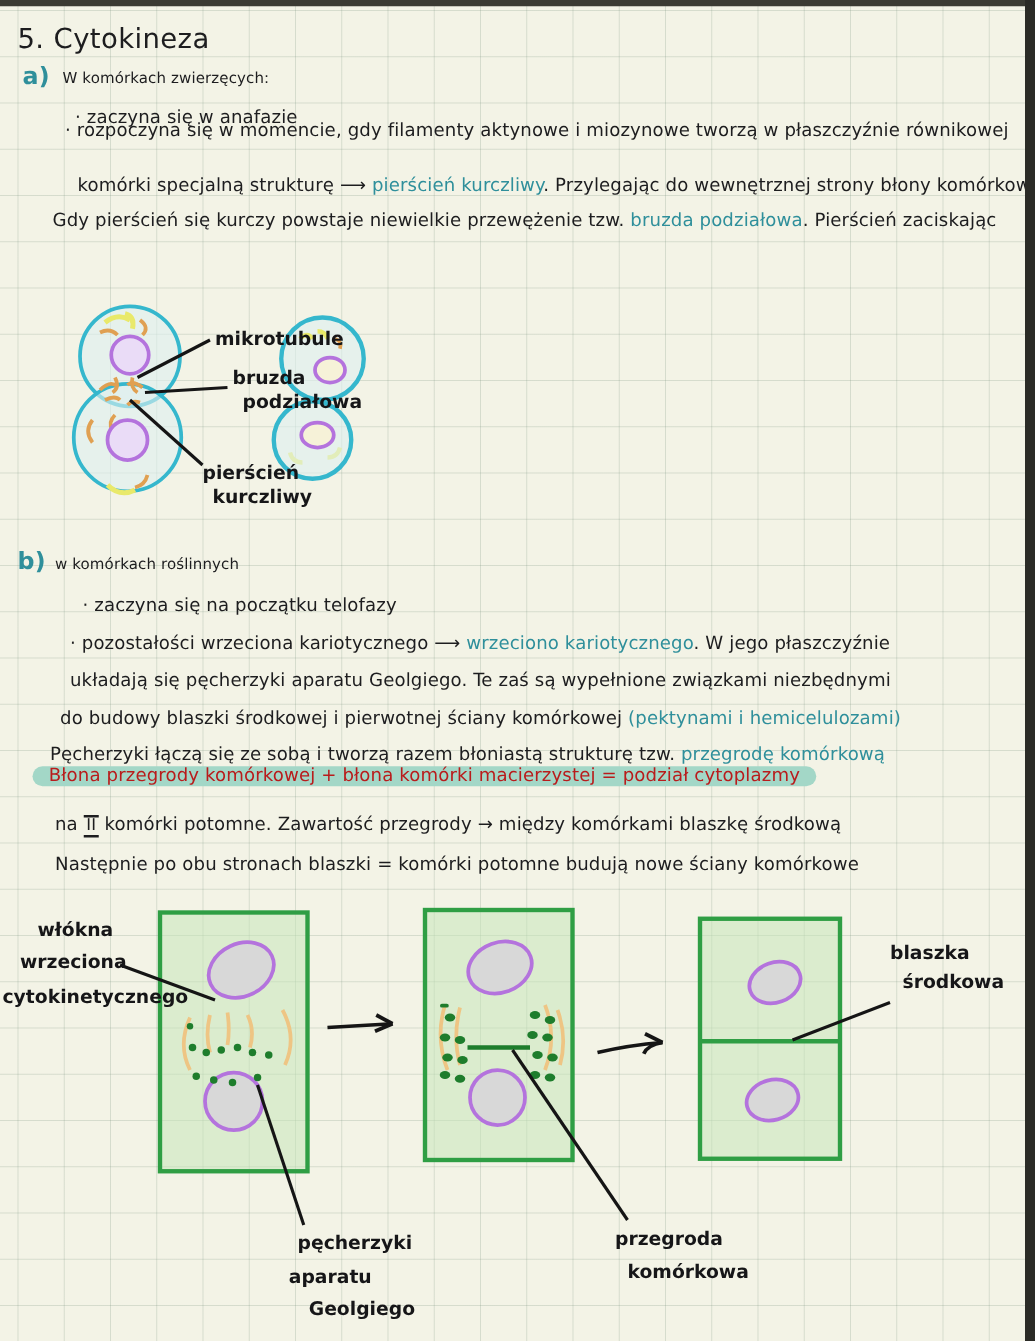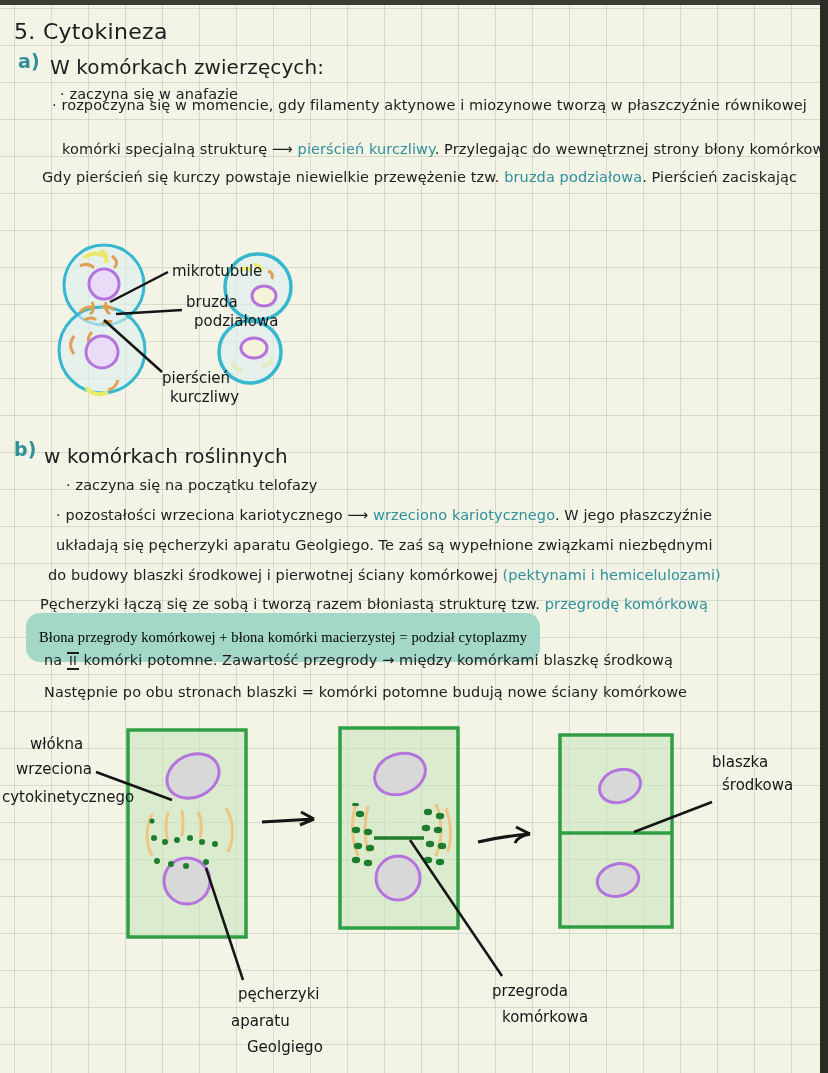--- a/index.html
+++ b/index.html
@@ -16,32 +16,32 @@
     font-family:"DejaVu Sans",sans-serif;
   }
   .edge-top{position:absolute;left:0;top:0;width:100%;height:5px;background:#3b3b33;z-index:50;}
   .edge-right{position:absolute;right:0;top:0;width:8px;height:100%;background:#2b2b26;z-index:50;}
   .hw{
     position:absolute;white-space:nowrap;
     font-size:14.5px;line-height:1.25;color:#1d1d1f;letter-spacing:0.1px;
   }
   .title{font-size:22px;letter-spacing:0.3px;}
   .marker{font-size:19px;color:#2f8f9b;font-weight:bold;}
-  .heading{font-size:20px;}
+  .heading{font-size:12px;}
   .teal{color:#2f8f9b;}
   .roman{
     display:inline-block;border-top:2px solid #1d1d1f;border-bottom:2px solid #1d1d1f;
     padding:0 2px;line-height:1.05;font-size:13px;text-align:right;
   }
   .hl-pill{
     position:absolute;white-space:nowrap;
     background:#a3d7c7;border-radius:14px;
-    padding:16px 13px;font-size:14.5px;color:#000000;letter-spacing:0.1px;font-family:Liberation Serif, serif;
-  }
-  .dlabel{position:absolute;white-space:nowrap;font-size:15px;color:#161618;}
+    padding:0 13px;font-size:14.5px;color:#b91c1c;letter-spacing:0.1px;
+  }
+  .dlabel{position:absolute;white-space:nowrap;font-size:15px;color:#161618;font-weight:bold;}
   svg{position:absolute;}
 </style>
 </head>
 <body>
 
 <div id="page">
   <div class="edge-top"></div>
   <div class="edge-right"></div>
 
   <div class="hw title" style="left:14px;top:18px">5. Cytokineza</div>

